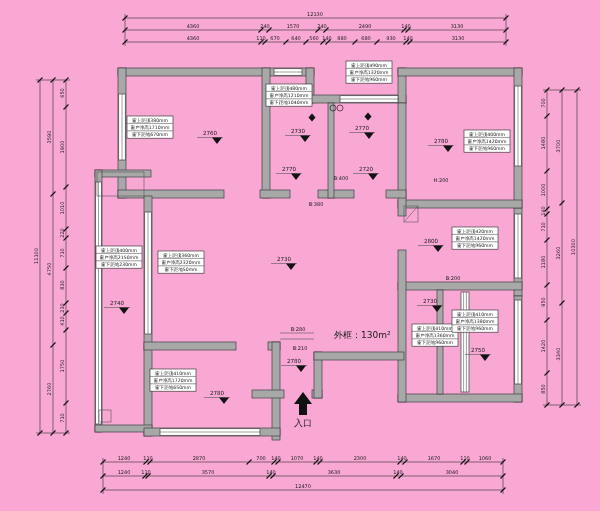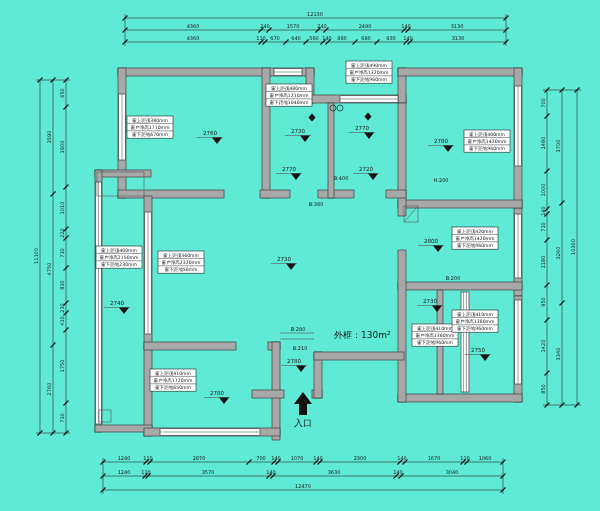--- a/index.html
+++ b/index.html
@@ -1,16 +1,16 @@
 <!DOCTYPE html>
 <html><head>
 <meta charset="utf-8">
 <style>
   html,body{margin:0;padding:0;background:#ffffff;}
-  .canvas{position:relative;width:600px;height:511px;background:#5eead4;overflow:hidden;
+  .canvas{position:relative;width:600px;height:511px;background:#f9a8d4;overflow:hidden;
           font-family:"DejaVu Sans",sans-serif;}
   svg text{font-family:"DejaVu Sans",sans-serif;fill:#1a1a1a;}
   .dimline{stroke:#2a2a2a;stroke-width:0.6;fill:none;}
   .tick{stroke:#111;stroke-width:1.1;fill:none;}
   .wall{stroke:#3f3f3f;stroke-width:0.7;}
   .win{fill:#ffffff;stroke:#3f3f3f;stroke-width:0.7;}
   .winline{stroke:#3f3f3f;stroke-width:0.5;fill:none;}
   .thin{stroke:#555;stroke-width:0.6;fill:none;}
   .lblbox{fill:#ffffff;stroke:#222;stroke-width:0.6;}
   .dimtxt{font-size:5px;}

